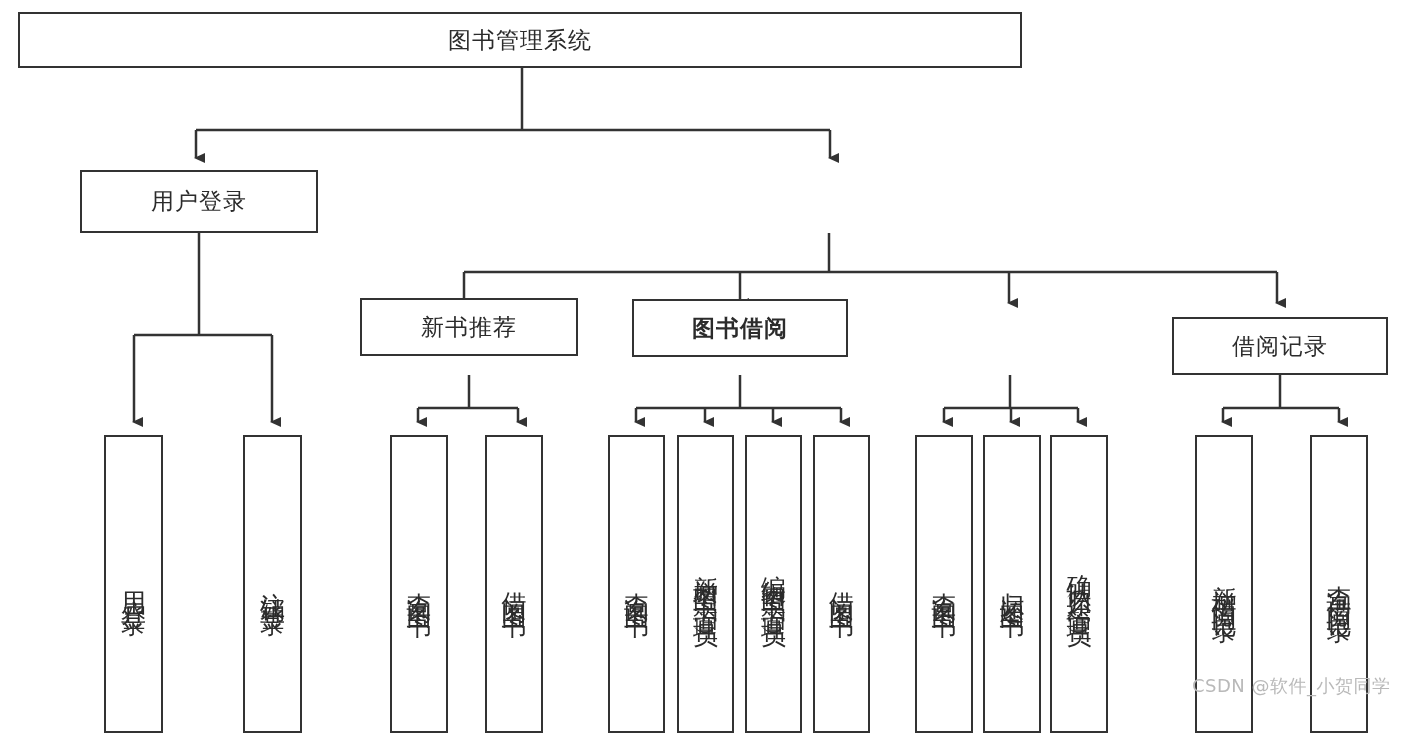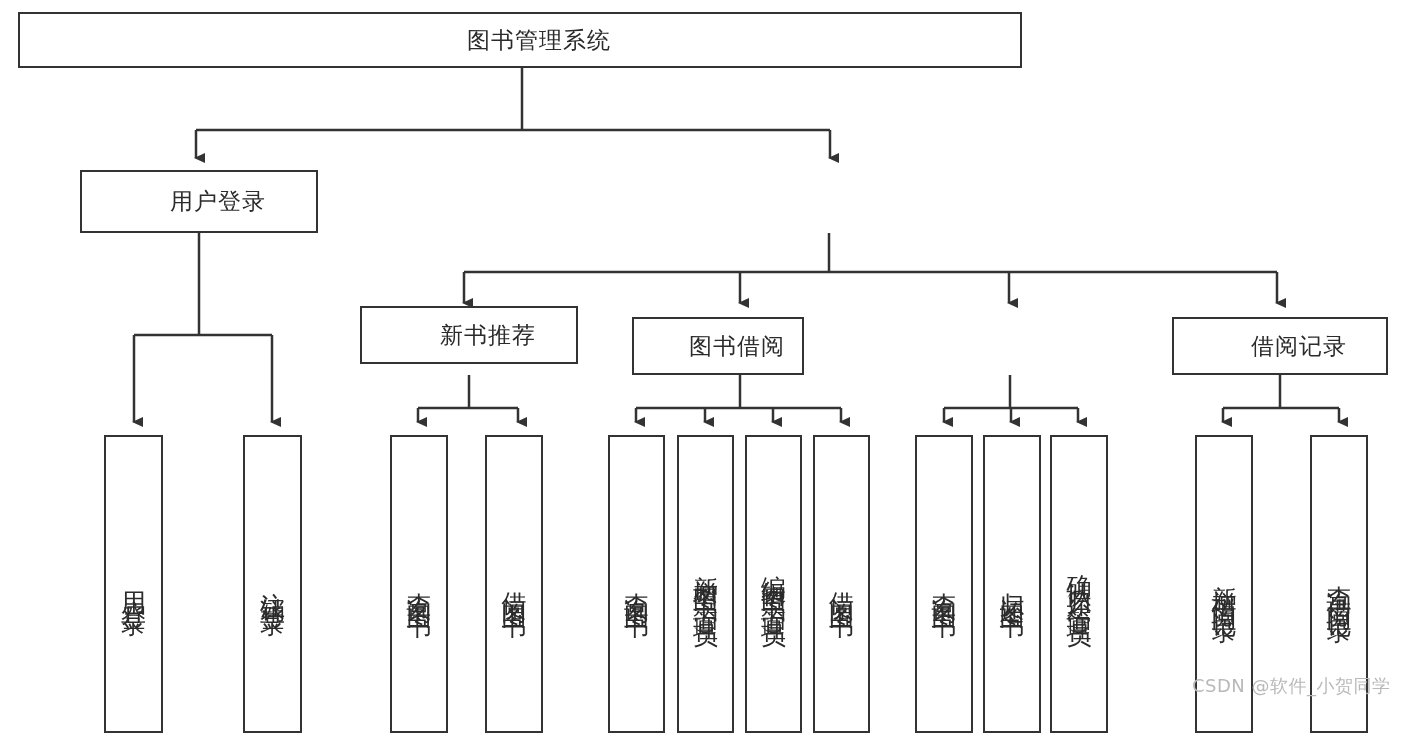--- a/index.html
+++ b/index.html
@@ -6,21 +6,21 @@
   body{width:1405px;height:747px;font-family:"DejaVu Sans","Liberation Sans",sans-serif;overflow:hidden;}
   #stage{position:relative;width:1405px;height:747px;background:#fff;}
   svg.lines{position:absolute;left:0;top:0;width:1405px;height:747px;pointer-events:none;}
 
   .node{position:absolute;box-sizing:border-box;border:2.5px solid #333333;background:#ffffff;}
   .node .label{
     width:100%;height:100%;display:flex;align-items:center;justify-content:center;
     color:#2b2b2b;line-height:1.0;white-space:nowrap;
   }
   
-  .h-node .label{font-size:23px;letter-spacing:1px;margin-left:19px;}
+  .h-node .label{font-size:23px;letter-spacing:1px;}
   .root .label{font-size:23px;}
   
   .v-node{border-width:2.5px;}
   .v-node .label{
     writing-mode:vertical-rl; text-orientation:upright;
     font-size:25px; letter-spacing:7px; line-height:1.0;
     padding-top:2px;
   }
   .watermark{
     position:absolute;left:1192px;top:674px;
@@ -83,24 +83,24 @@
   </svg>
 
   <div class="node h-node root" style="left:18px;top:12px;width:1004px;height:56px;">
     <div class="label">图书管理系统</div>
   </div>
 
   <div class="node h-node" style="left:80px;top:170px;width:238px;height:63px;">
     <div class="label">用户登录</div>
   </div>
 
-  <div class="node h-node" style="left:360px;top:306px;width:218px;height:58px;">
+  <div class="node h-node" style="left:360px;top:298px;width:218px;height:58px;">
     <div class="label">新书推荐</div>
   </div>
-  <div class="node h-node" style="left:632px;top:317px;width:172px;height:58px;">
+  <div class="node h-node" style="left:632px;top:299px;width:216px;height:58px;font-weight:bold;">
     <div class="label">图书借阅</div>
   </div>
   <div class="node h-node" style="left:1172px;top:317px;width:216px;height:58px;">
     <div class="label">借阅记录</div>
   </div>
 
   <div class="node v-node" style="left:104px;top:435px;width:59px;height:298px;">
     <div class="label">用户登录</div>
   </div>
   <div class="node v-node" style="left:243px;top:435px;width:59px;height:298px;">

